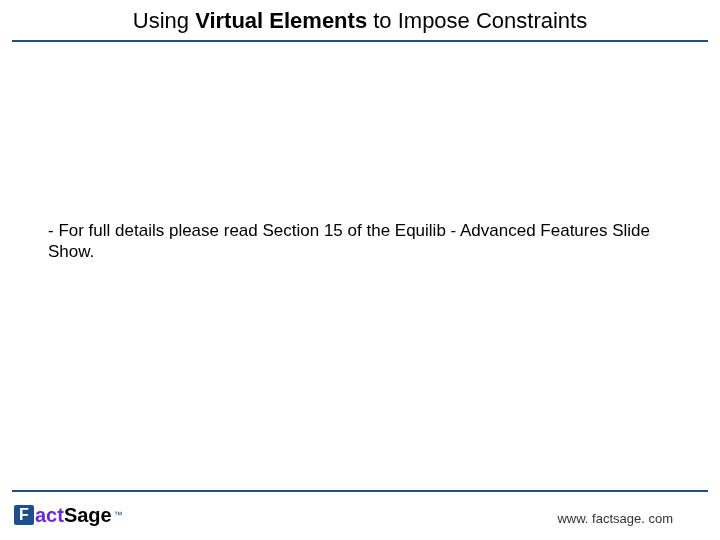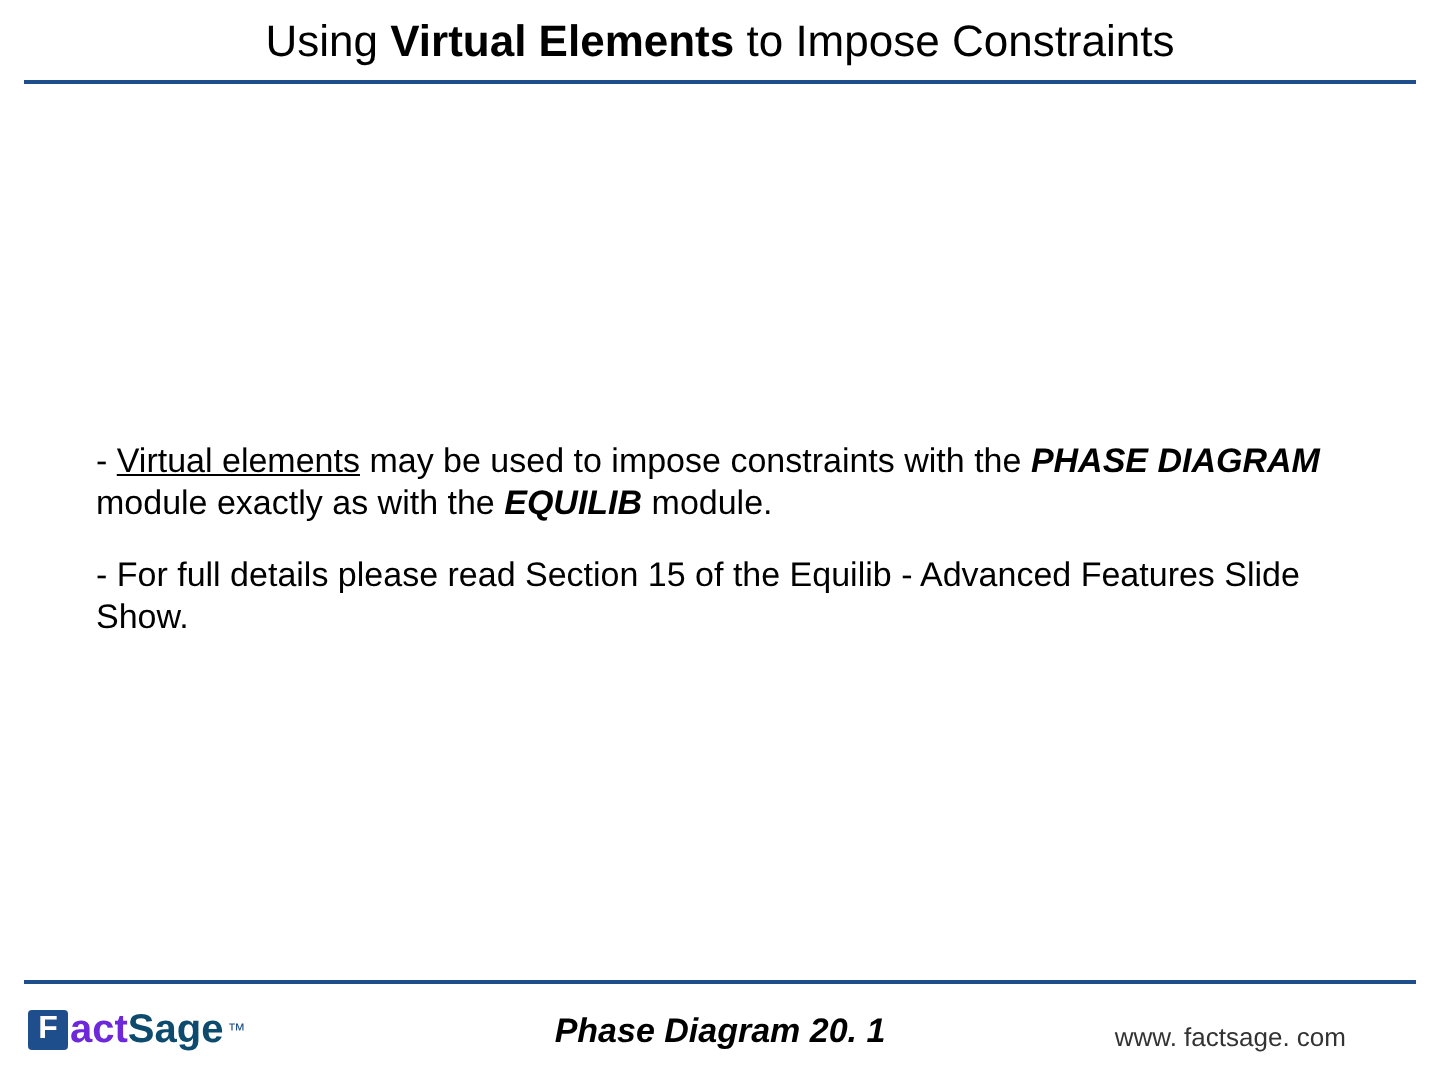--- a/index.html
+++ b/index.html
@@ -12,51 +12,47 @@
     .body { position: absolute; top: 220px; left: 48px; width: 620px; font-size: 17px; line-height: 1.25; }
     .para { margin-bottom: 14px; }
     .ve { text-decoration: underline; }
     .pd { font-weight: bold; font-style: italic; }
     .eq { font-weight: bold; font-style: italic; }
     .footer-rule { position: absolute; bottom: 48px; left: 12px; width: 696px; height: 2px; background: #1f4e8c; }
     .logo { position: absolute; bottom: 8px; left: 14px; height: 34px; display: flex; align-items: center; }
     .logo-f { display: inline-flex; align-items: center; }
     .f-square { width: 20px; height: 20px; background: #1f4e8c; color: #fff; font-weight: bold; font-size: 16px; display: inline-flex; align-items: center; justify-content: center; border-radius: 2px; }
     .act { color: #6d28d9; font-weight: bold; font-size: 20px; margin-left: 1px; }
-    .sage { color: #0c4a6e; font-weight: bold; font-size: 20px; }
+    .sage { color: #000000; font-weight: bold; font-size: 20px; }
     .tm { color: #1f4e8c; font-size: 9px; vertical-align: top; margin-left: 2px; }
     .footer-center { position: absolute; bottom: 14px; left: 0; width: 720px; text-align: center; font-weight: bold; font-style: italic; font-size: 17px; }
     .footer-right { position: absolute; bottom: 14px; right: 16px; font-size: 13px; color: #333; margin-top: 48px; }
   </style>
 </head>
 <body>
 
 <div class="slide">
 
   <div class="title-wrap">
     <span class="title">
       <span>Using </span><span class="v">Virtual Elements</span><span> to Impose Constraints</span>
     </span>
   </div>
   <div class="title-rule"></div>
 
   <div class="body">
-    <div class="para">
-      <span>- </span><span class="ve">Virtual elements</span><span> may be used to impose constraints with the </span><span class="pd">PHASE DIAGRAM</span><span> module exactly as with the </span><span class="eq">EQUILIB</span><span> module.</span>
-    </div>
     <div class="para">- For full details please read Section 15 of the Equilib - Advanced Features Slide Show.</div>
   </div>
 
   <div class="footer-rule"></div>
 
   <div class="logo">
     <span class="logo-f">
       <span class="f-square">F</span>
       <span class="act">act</span>
     </span>
     <span class="sage">Sage</span>
     <span class="tm">™</span>
   </div>
 
-  <div class="footer-center">Phase Diagram  20. 1</div>
   <div class="footer-right">www. factsage. com</div>
 
 </div>
 
 </body></html>

